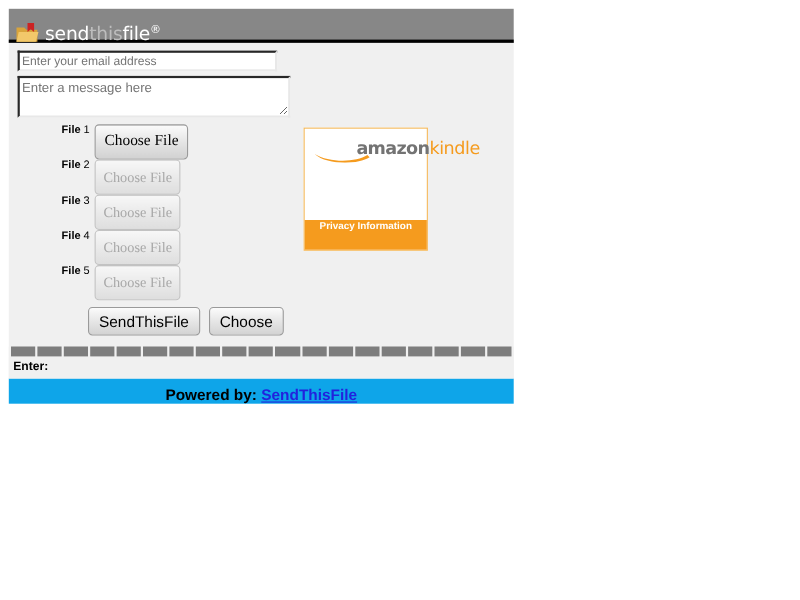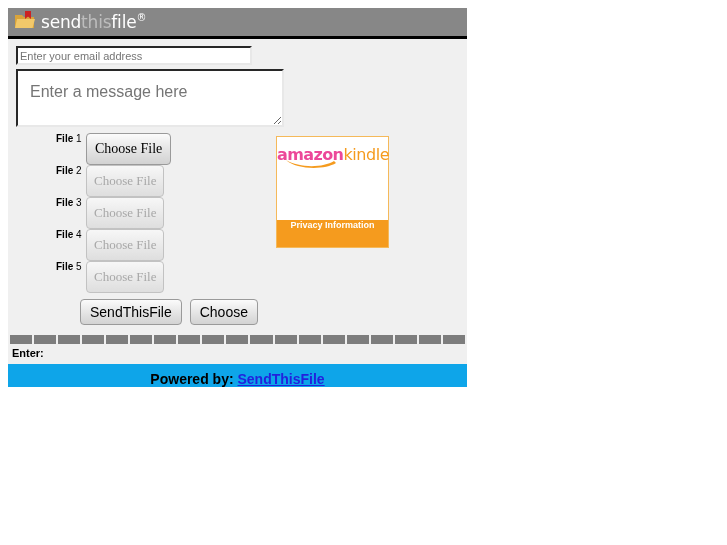--- a/index.html
+++ b/index.html
@@ -27,21 +27,21 @@
   
   .header {
     height: 28px;
     background: #878787;
     border-bottom: 3px solid #000000;
     position: relative;
   }
   .logo-wrap {
     position: absolute;
     left: 6px;
-    top: 0;
+    top: 10px;
     display: flex;
     align-items: center;
     height: 24px;
   }
   .folder-icon {
     position: relative;
     width: 22px;
     height: 19px;
     margin-right: 5px;
     flex: 0 0 auto;
@@ -81,23 +81,23 @@
     border-right-color: #e8e8e8;
     border-bottom-color: #e8e8e8;
     background: #ffffff;
     box-sizing: content-box;
   }
   .msg-row { padding: 0 0 6px 8px; }
   .msg-input {
     width: 240px;
     height: 30px;
     font-family: "Liberation Sans", sans-serif;
-    font-size: 16px;
-    color: #000000;
-    padding: 12px;
+    font-size: 12px;
+    color: #000000;
+    padding: 2px;
     border: 2px inset #d4d0c8;
     border-top-color: #7b7b7b;
     border-left-color: #7b7b7b;
     border-right-color: #e8e8e8;
     border-bottom-color: #e8e8e8;
     background: #ffffff;
     resize: both;
     overflow: auto;
     display: block;
     box-sizing: content-box;
@@ -157,22 +157,23 @@
   .ad-brand {
     text-align: center;
     padding-top: 8px;
     white-space: nowrap;
     position: relative;
   }
   .amazon-word {
     font-family: "DejaVu Sans", sans-serif;
     font-size: 16px;
     font-weight: bold;
-    color: #ec4899;
+    color: #737373;
     letter-spacing: -0.6px;
+    padding-left: 47px;
   }
   .kindle-word {
     font-family: "DejaVu Sans", sans-serif;
     font-size: 16px;
     color: #f59b1e;
     letter-spacing: -0.4px;
   }
   .smile {
     position: absolute;
     left: 8px;

